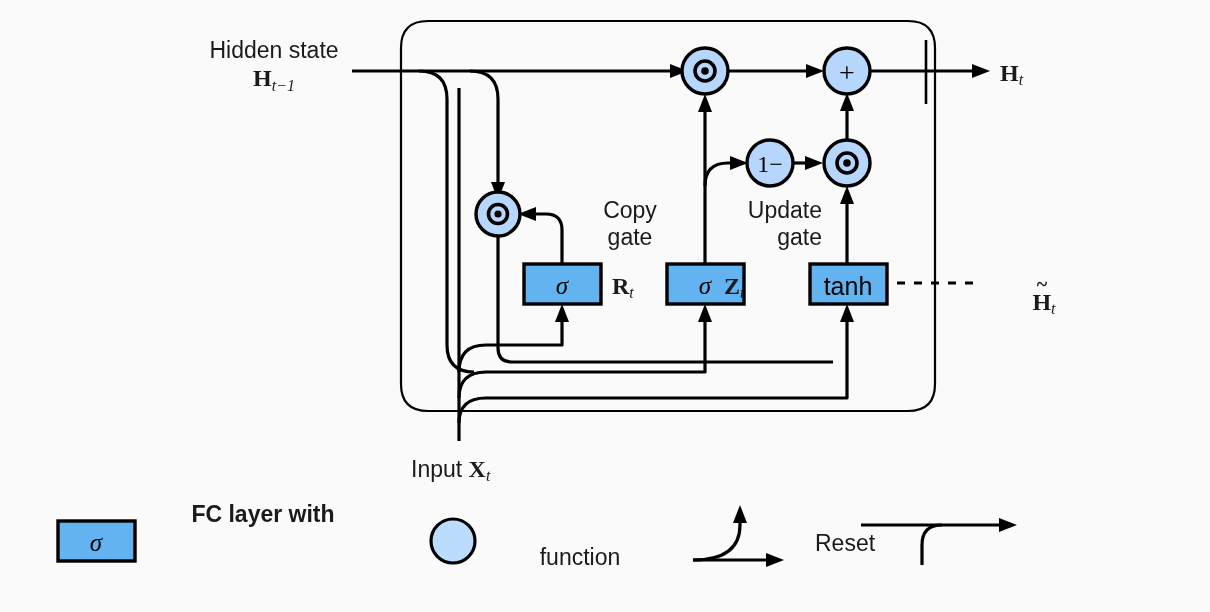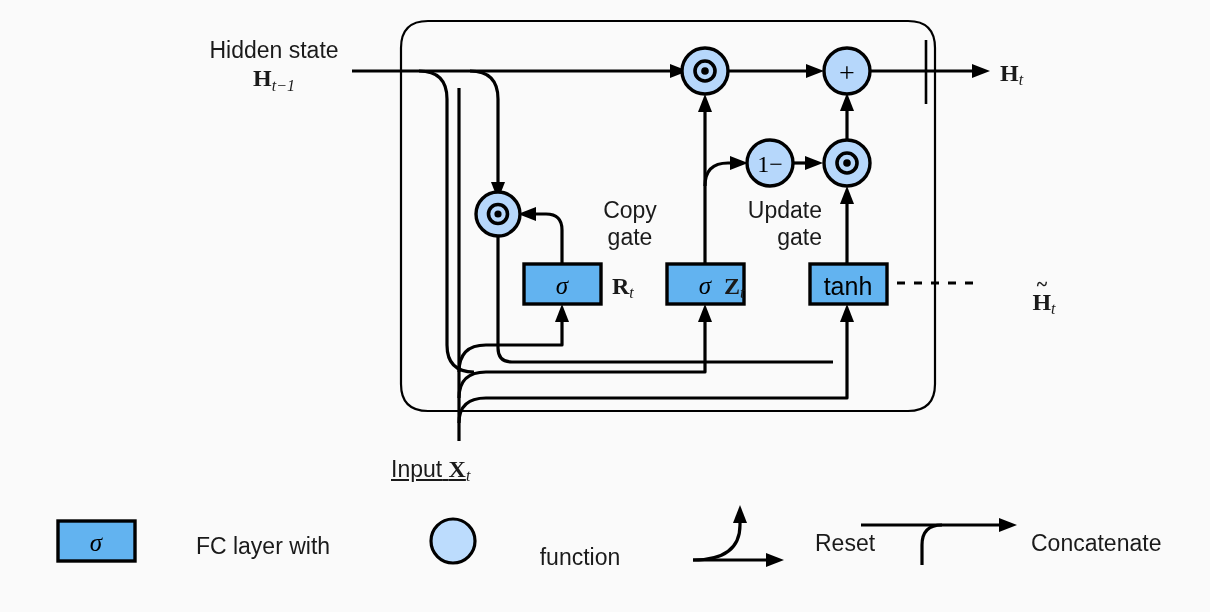--- a/index.html
+++ b/index.html
@@ -287,35 +287,32 @@
 
   <div class="lbl" style="left:724px; top:272px;">
     <span class="mathbf"><span>Z</span><span class="sub">t</span></span>
   </div>
 
 
   <div class="lbl center" style="left:958px; top:288px; width:172px;">
     <span class="mathbf tilde-wrap"><span class="tilde-mark">~</span><span>H</span><span class="sub">t</span></span>
   </div>
 
-  <div class="lbl" style="left:391px; top:455px;text-decoration:underline;">
+  <div class="lbl" style="left:411px; top:455px;">
     <span>Input</span>
     <span class="mathbf"><span>X</span><span class="sub">t</span></span>
   </div>
 
-  <div class="lbl center" style="left:163px; top:533px; width:200px;">
+  <div class="lbl center" style="left:163px; top:501px; width:200px;font-weight:bold;">
     <span>FC layer with</span><br>
   </div>
 
   <div class="lbl center" style="left:495px; top:517px; width:170px;">
     <br>
     <span>function</span>
   </div>
 
   <div class="lbl" style="left:815px; top:530px;">
     <span>Reset</span>
   </div>
 
-  <div class="lbl" style="left:1031px; top:530px;">
-    <span>Concatenate</span>
-  </div>
 
 </div>
 
 </body></html>

